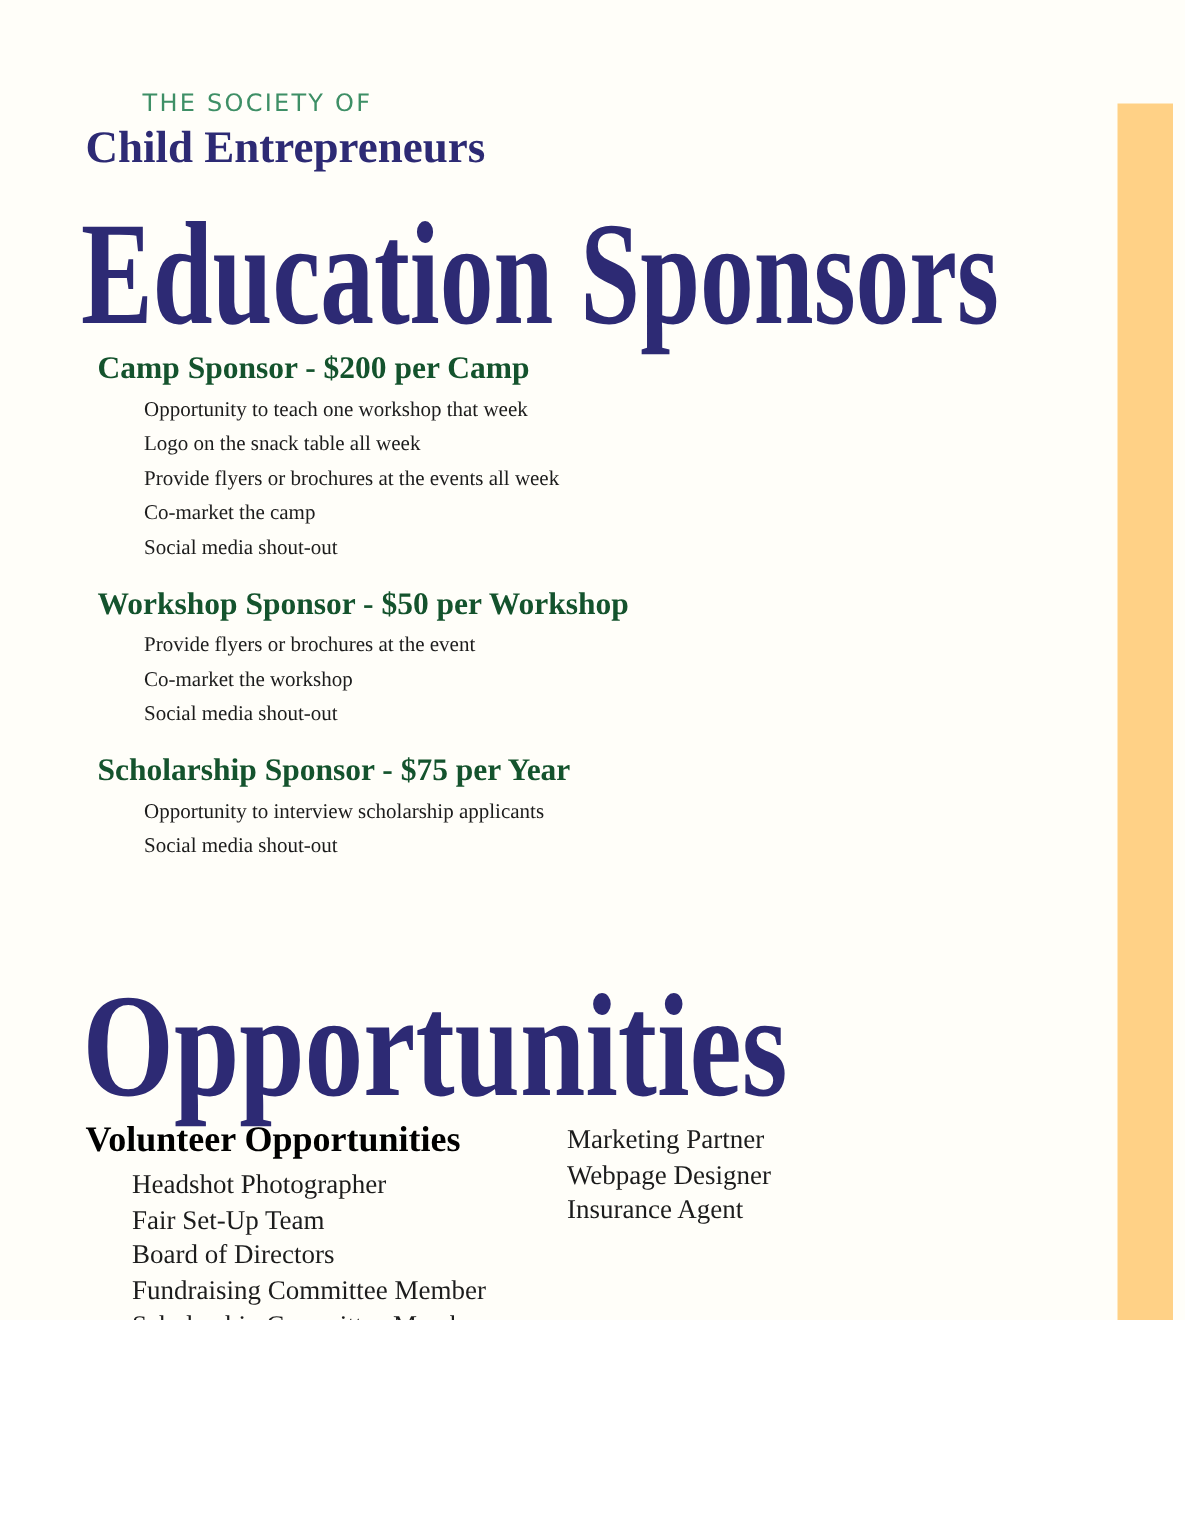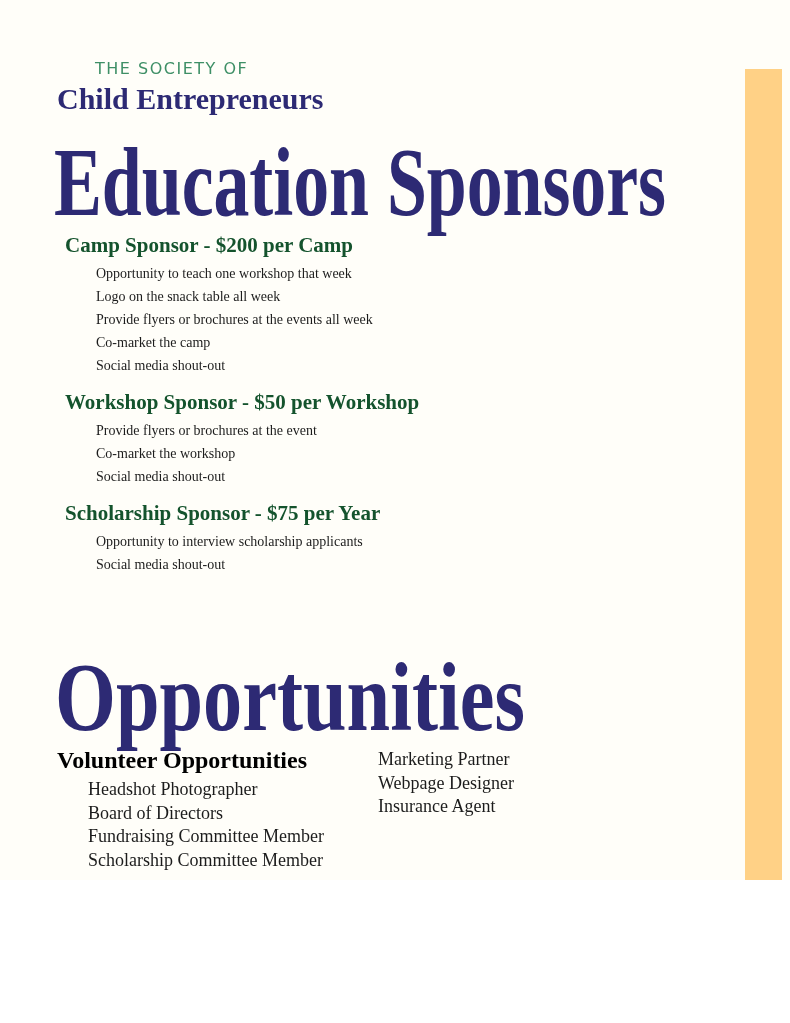--- a/index.html
+++ b/index.html
@@ -159,20 +159,21 @@
 
   <svg class="big-title title-opportunities" width="478" height="96" aria-hidden="false">
     <text x="0" y="70" textLength="470" lengthAdjust="spacingAndGlyphs">Opportunities</text>
   </svg>
 
   <div class="opp-columns">
     <div class="opp-col">
       <div class="col-heading">Volunteer Opportunities</div>
       <div class="opp-list">
           <div>Headshot Photographer</div>
+          <div>Fair Set-Up Team</div>
           <div>Board of Directors</div>
           <div>Fundraising Committee Member</div>
           <div>Scholarship Committee Member</div>
         </div>
     </div>
     <div class="opp-col">
       <div class="opp-list">
           <div>Marketing Partner</div>
           <div>Webpage Designer</div>
           <div>Insurance Agent</div>

